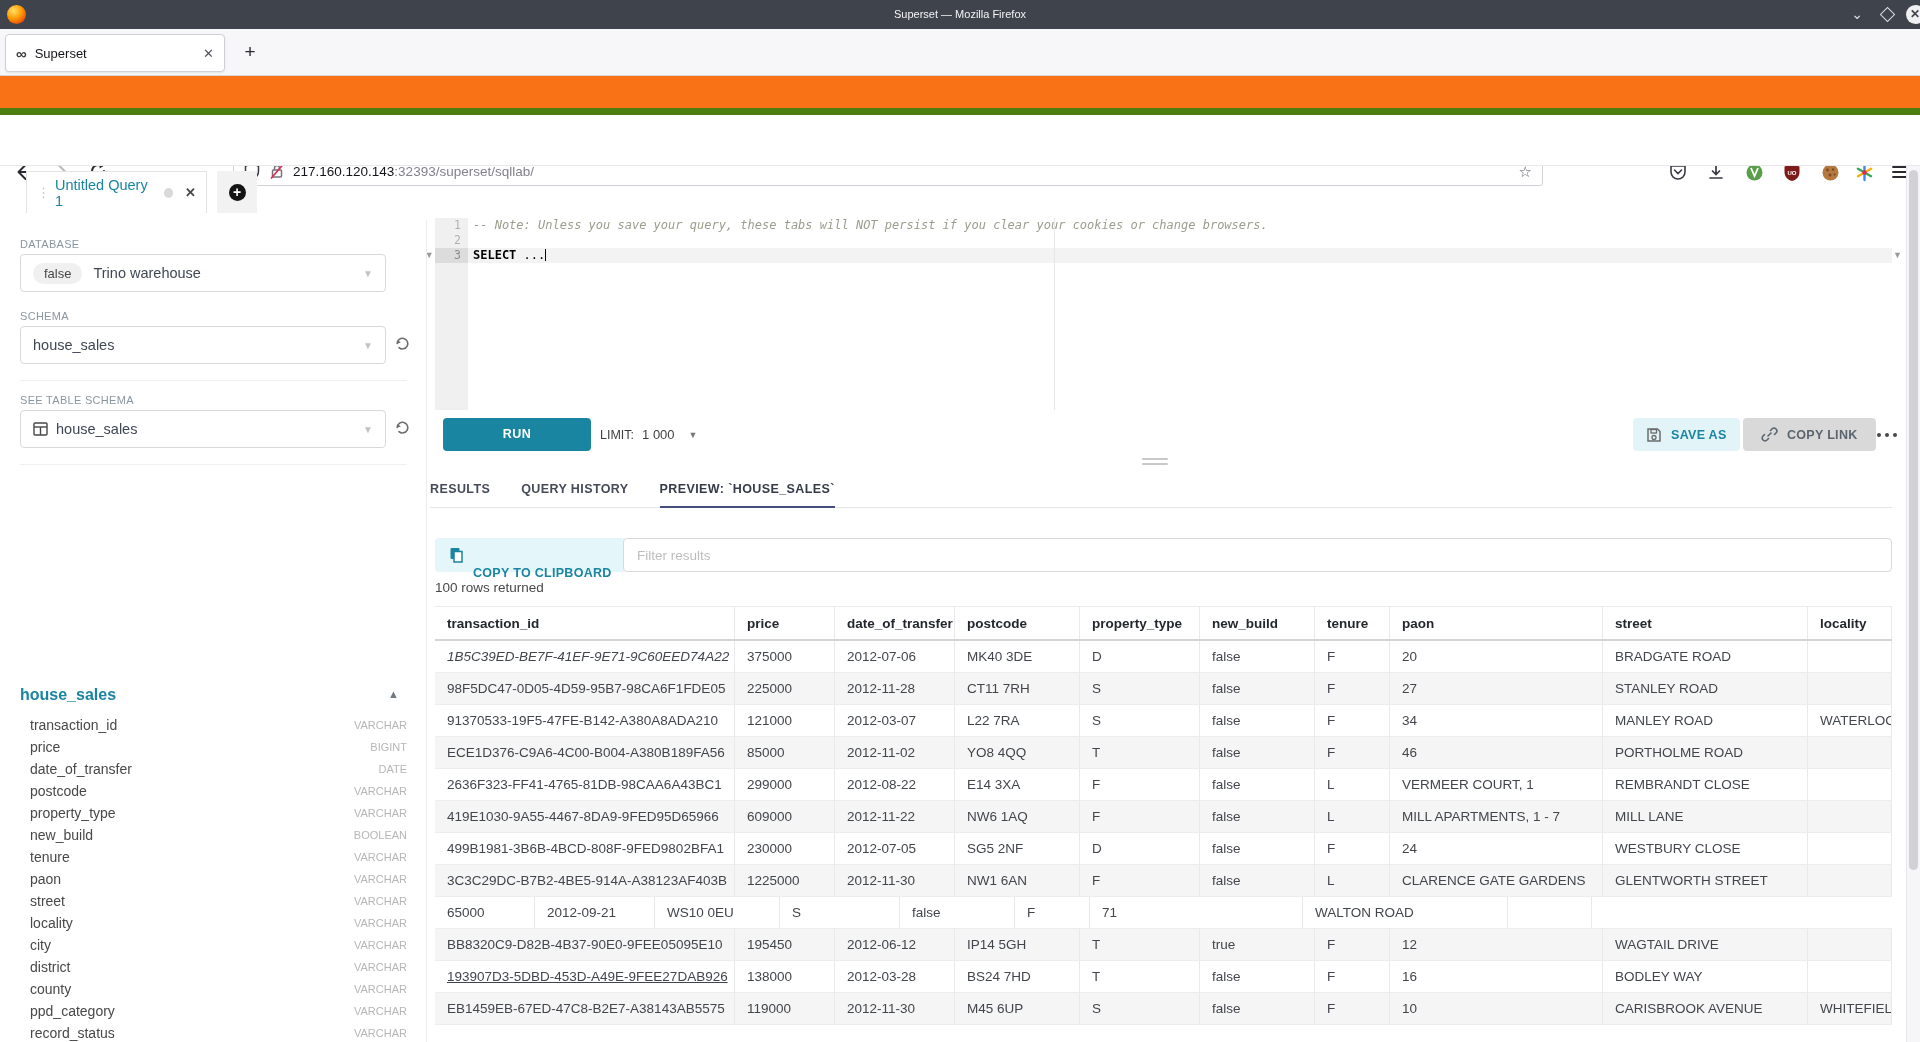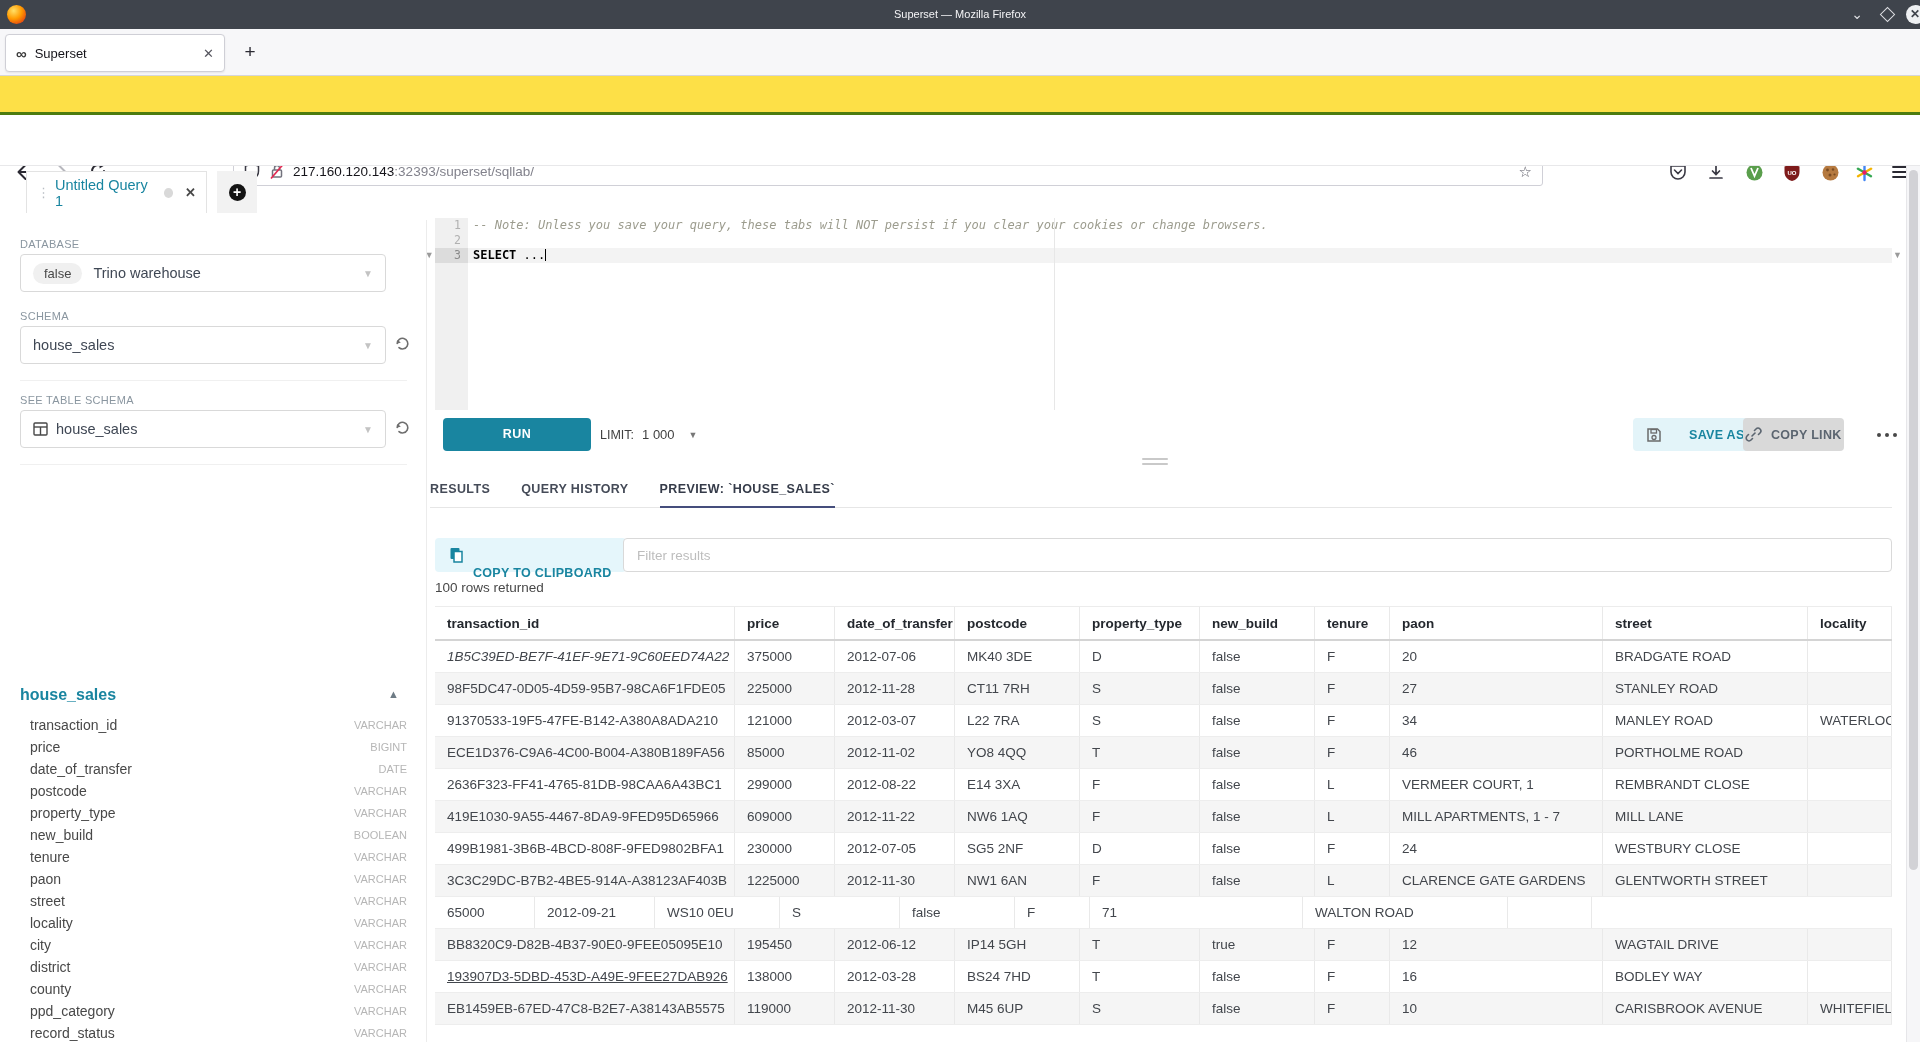--- a/index.html
+++ b/index.html
@@ -26,21 +26,21 @@
   #tabbar { left:0; top:29px; width:1920px; height:47px; background:#f7f7f9; border-bottom:1px solid #d6d6db; }
   #browser-tab { left:5px; top:5px; width:220px; height:38px; background:#fff; border:1px solid #cfcfd6;
     border-radius:4px; display:flex; align-items:center; padding:0 10px; box-shadow:0 1px 2px rgba(0,0,0,.08); }
   #tab-fav { font-size:15px; font-weight:bold; color:#3a3a3a; margin-right:8px; line-height:1; }
   #tab-title { font-size:13px; color:#15141a; flex:1; }
   #tab-close { color:#55555e; font-size:13px; }
   #newtab-btn { left:238px; top:12px; width:24px; height:24px; text-align:center; line-height:22px;
     font-size:19px; color:#2b2a33; font-weight:300; }
 
   
-  #btoolbar { left:0; top:76px; width:1920px; height:39px; background:#fde047; border-bottom:3px solid #4d7c0f; }
+  #btoolbar { left:0; top:76px; width:1920px; height:39px; background:#f97316; border-bottom:7px solid #4d7c0f; }
   .navarrow { top:85px; width:22px; height:22px; }
   #urlbar { left:233px; top:81px; width:1310px; height:29px; background:#fff; border:1px solid #d0d0d7;
     border-radius:3px; display:flex; align-items:center; padding:0 10px; }
   #url-text { font-size:13.5px; color:#15141a; margin-left:8px; flex:1; white-space:nowrap; }
   #url-text .dim { color:#82828c; }
   #url-star { color:#5b5b66; font-size:15px; }
   .tb-icon { top:84px; width:24px; height:24px; display:flex; align-items:center; justify-content:center; }
 
   
   #snavbar { left:0; top:115px; width:1920px; height:51px; background:#fff; border-bottom:1px solid #e8e8ea; }
@@ -98,24 +98,24 @@
   #print-margin { position:absolute; left:619px; top:0; width:1px; height:192px; background:#e7e7e7; }
 
   
   #run-btn { left:443px; top:418px; width:148px; height:33px; background:#1985a0; border-radius:4px;
     color:#fff; font-size:12.5px; font-weight:bold; letter-spacing:.5px; text-align:center; line-height:33px; }
   #limit-wrap { left:600px; top:418px; height:33px; display:flex; align-items:center; gap:8px; }
   #limit-label { font-size:12.5px; color:#3f3f3f; }
   #limit-value { font-size:13px; color:#3f3f3f; }
   #limit-caret { font-size:9px; color:#777; margin-left:6px; }
   #saveas-btn { left:1633px; top:418px; height:33px; background:#e3f4f9; border-radius:4px;
-    display:flex; align-items:center; gap:27px; padding:0 13px; }
+    display:flex; align-items:center; gap:9px; padding:0 13px; }
   #saveas-btn span { color:#1985a0; font-size:12.5px; font-weight:bold; letter-spacing:.3px; }
   #copylink-btn { left:1743px; top:418px; height:33px; background:#d9d9d9; border-radius:4px;
-    display:flex; align-items:center; gap:9px; padding:0 2px; }
+    display:flex; align-items:center; gap:9px; padding:0 18px; }
   #copylink-btn span { color:#5b6570; font-size:12.5px; font-weight:bold; letter-spacing:.3px; }
   #more-btn { left:1872px; top:424px; width:30px; height:22px; display:flex; gap:4px;
     align-items:center; justify-content:center; }
   #more-btn i { width:4px; height:4px; border-radius:50%; background:#484848; }
 
   
   #splitter { left:1135px; top:458px; width:40px; height:10px; display:flex; flex-direction:column; gap:3px;
     align-items:center; }
   #splitter i { width:26px; height:2px; background:#c9c9c9; border-radius:1px; }
 

